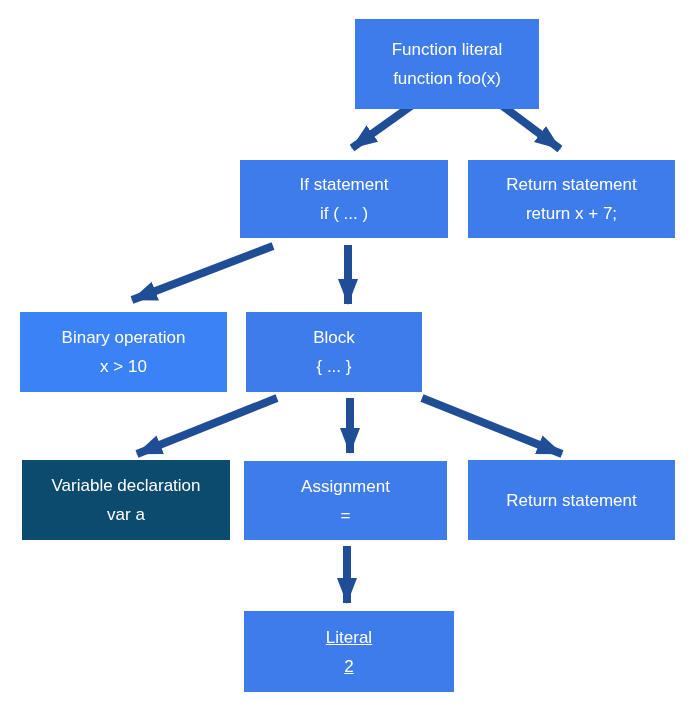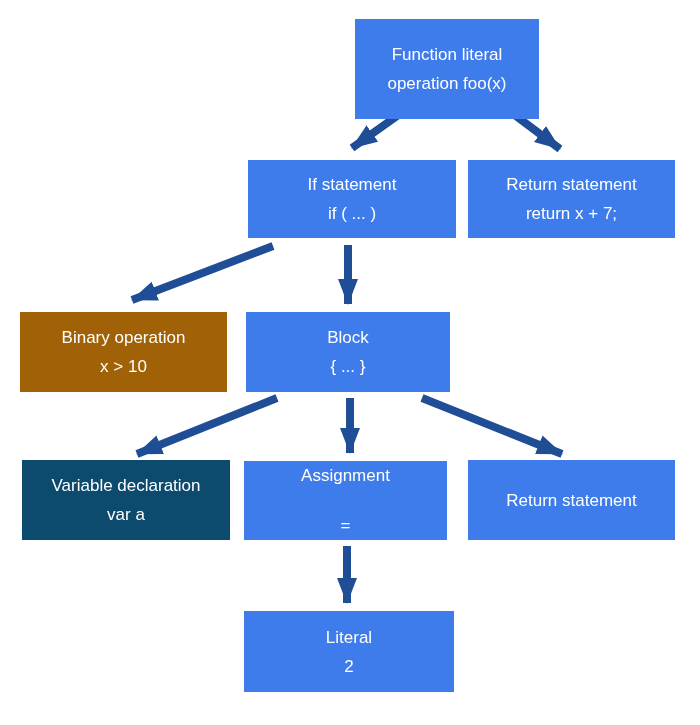--- a/index.html
+++ b/index.html
@@ -56,49 +56,49 @@
         <line x1="496" y1="101" x2="560" y2="149" stroke="#1f4e96" stroke-width="8" marker-end="url(#arrowhead)"></line>
         <line x1="273" y1="246" x2="132" y2="300" stroke="#1f4e96" stroke-width="8" marker-end="url(#arrowhead)"></line>
         <line x1="348" y1="245" x2="348" y2="304" stroke="#1f4e96" stroke-width="8" marker-end="url(#arrowhead)"></line>
         <line x1="277" y1="398" x2="137" y2="454" stroke="#1f4e96" stroke-width="8" marker-end="url(#arrowhead)"></line>
         <line x1="350" y1="398" x2="350" y2="453" stroke="#1f4e96" stroke-width="8" marker-end="url(#arrowhead)"></line>
         <line x1="422" y1="398" x2="562" y2="454" stroke="#1f4e96" stroke-width="8" marker-end="url(#arrowhead)"></line>
         <line x1="347" y1="546" x2="347" y2="603" stroke="#1f4e96" stroke-width="8" marker-end="url(#arrowhead)"></line>
       </g>
   </svg>
   <div id="nodes">
-      <div class="node" style="left: 355px; top: 19px; width: 184px; height: 100px; background: rgb(62, 124, 236); color: rgb(255, 255, 255);">
+      <div class="node" style="left: 355px; top: 19px; width: 184px; height: 90px; background: rgb(62, 124, 236); color: rgb(255, 255, 255);">
         <span class="title">Function literal</span>
-        <span class="subtitle">operation foo(x)</span>
+        <span class="subtitle">function foo(x)</span>
       </div>
-      <div class="node" style="left: 248px; top: 160px; width: 208px; height: 78px; background: rgb(62, 124, 236); color: rgb(255, 255, 255);">
+      <div class="node" style="left: 240px; top: 160px; width: 208px; height: 78px; background: rgb(62, 124, 236); color: rgb(255, 255, 255);">
         <span class="title">If statement</span>
         <span class="subtitle">if ( ... )</span>
       </div>
       <div class="node" style="left: 468px; top: 160px; width: 207px; height: 78px; background: rgb(62, 124, 236); color: rgb(255, 255, 255);">
         <span class="title">Return statement</span>
         <span class="subtitle">return x + 7;</span>
       </div>
-      <div class="node" style="left: 20px; top: 312px; width: 207px; height: 80px; background: #a16207; color: rgb(255, 255, 255);">
+      <div class="node" style="left: 20px; top: 312px; width: 207px; height: 80px; background: #3b82f6; color: rgb(255, 255, 255);">
         <span class="title">Binary operation</span>
         <span class="subtitle">x &gt; 10</span>
       </div>
-      <div class="node" style="left: 246px; top: 312px; width: 204px; height: 80px; background: rgb(62, 124, 236); color: rgb(255, 255, 255);">
+      <div class="node" style="left: 246px; top: 312px; width: 176px; height: 80px; background: rgb(62, 124, 236); color: rgb(255, 255, 255);">
         <span class="title">Block</span>
         <span class="subtitle">{ ... }</span>
       </div>
       <div class="node" style="left: 22px; top: 460px; width: 208px; height: 80px; background: #0c4a6e; color: rgb(255, 255, 255);">
         <span class="title">Variable declaration</span>
         <span class="subtitle">var a</span>
       </div>
-      <div class="node" style="left: 244px; top: 461px; width: 203px; height: 79px; background: rgb(62, 124, 236); color: rgb(255, 255, 255); justify-content: space-between;">
+      <div class="node" style="left: 244px; top: 461px; width: 203px; height: 79px; background: rgb(62, 124, 236); color: rgb(255, 255, 255);">
         <span class="title">Assignment</span>
         <span class="subtitle">=</span>
       </div>
       <div class="node" style="left: 468px; top: 460px; width: 207px; height: 80px; background: rgb(62, 124, 236); color: rgb(255, 255, 255);">
         <span class="title">Return statement</span>
       </div>
-      <div class="node" style="left: 244px; top: 611px; width: 210px; height: 81px; background: rgb(62, 124, 236); color: rgb(255, 255, 255);">
+      <div class="node" style="left: 244px; top: 611px; width: 210px; height: 81px; background: rgb(62, 124, 236); color: rgb(255, 255, 255); text-decoration: underline;">
         <span class="title">Literal</span>
         <span class="subtitle">2</span>
       </div>
     </div>
 </div>
 
 </body></html>

